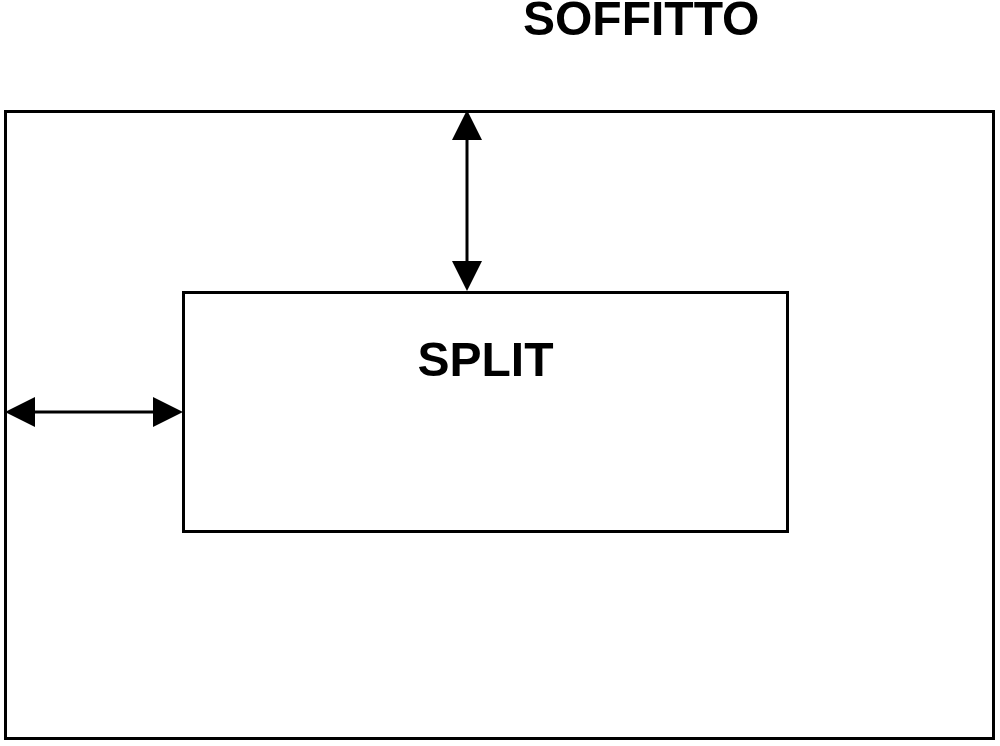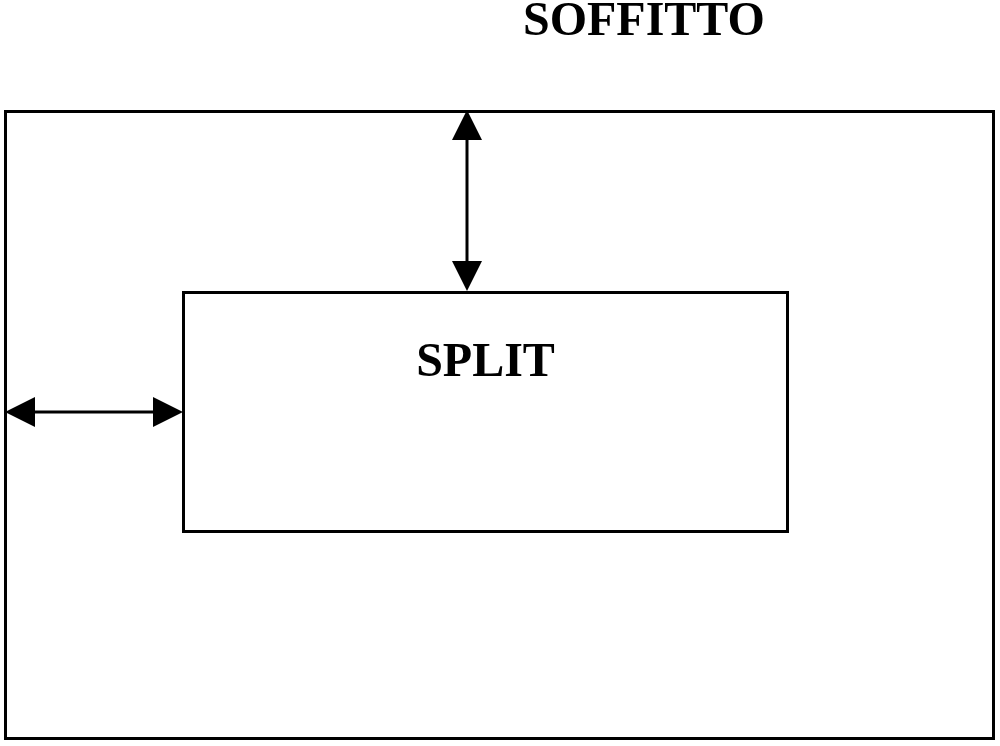--- a/index.html
+++ b/index.html
@@ -13,21 +13,20 @@
     height: 746px;
     background: var(--bg-color);
     font-family: "Liberation Sans", sans-serif;
     overflow: hidden;
   }
   .canvas {
     position: relative;
     width: 1000px;
     height: 746px;
     background: var(--bg-color);
-    font-family: Liberation Serif, serif;
   }
   .diagram-label {
     position: absolute;
     font-weight: bold;
     font-size: 48px;
     line-height: 1;
     color: var(--text-color);
     letter-spacing: 0px;
     white-space: nowrap;
   }

